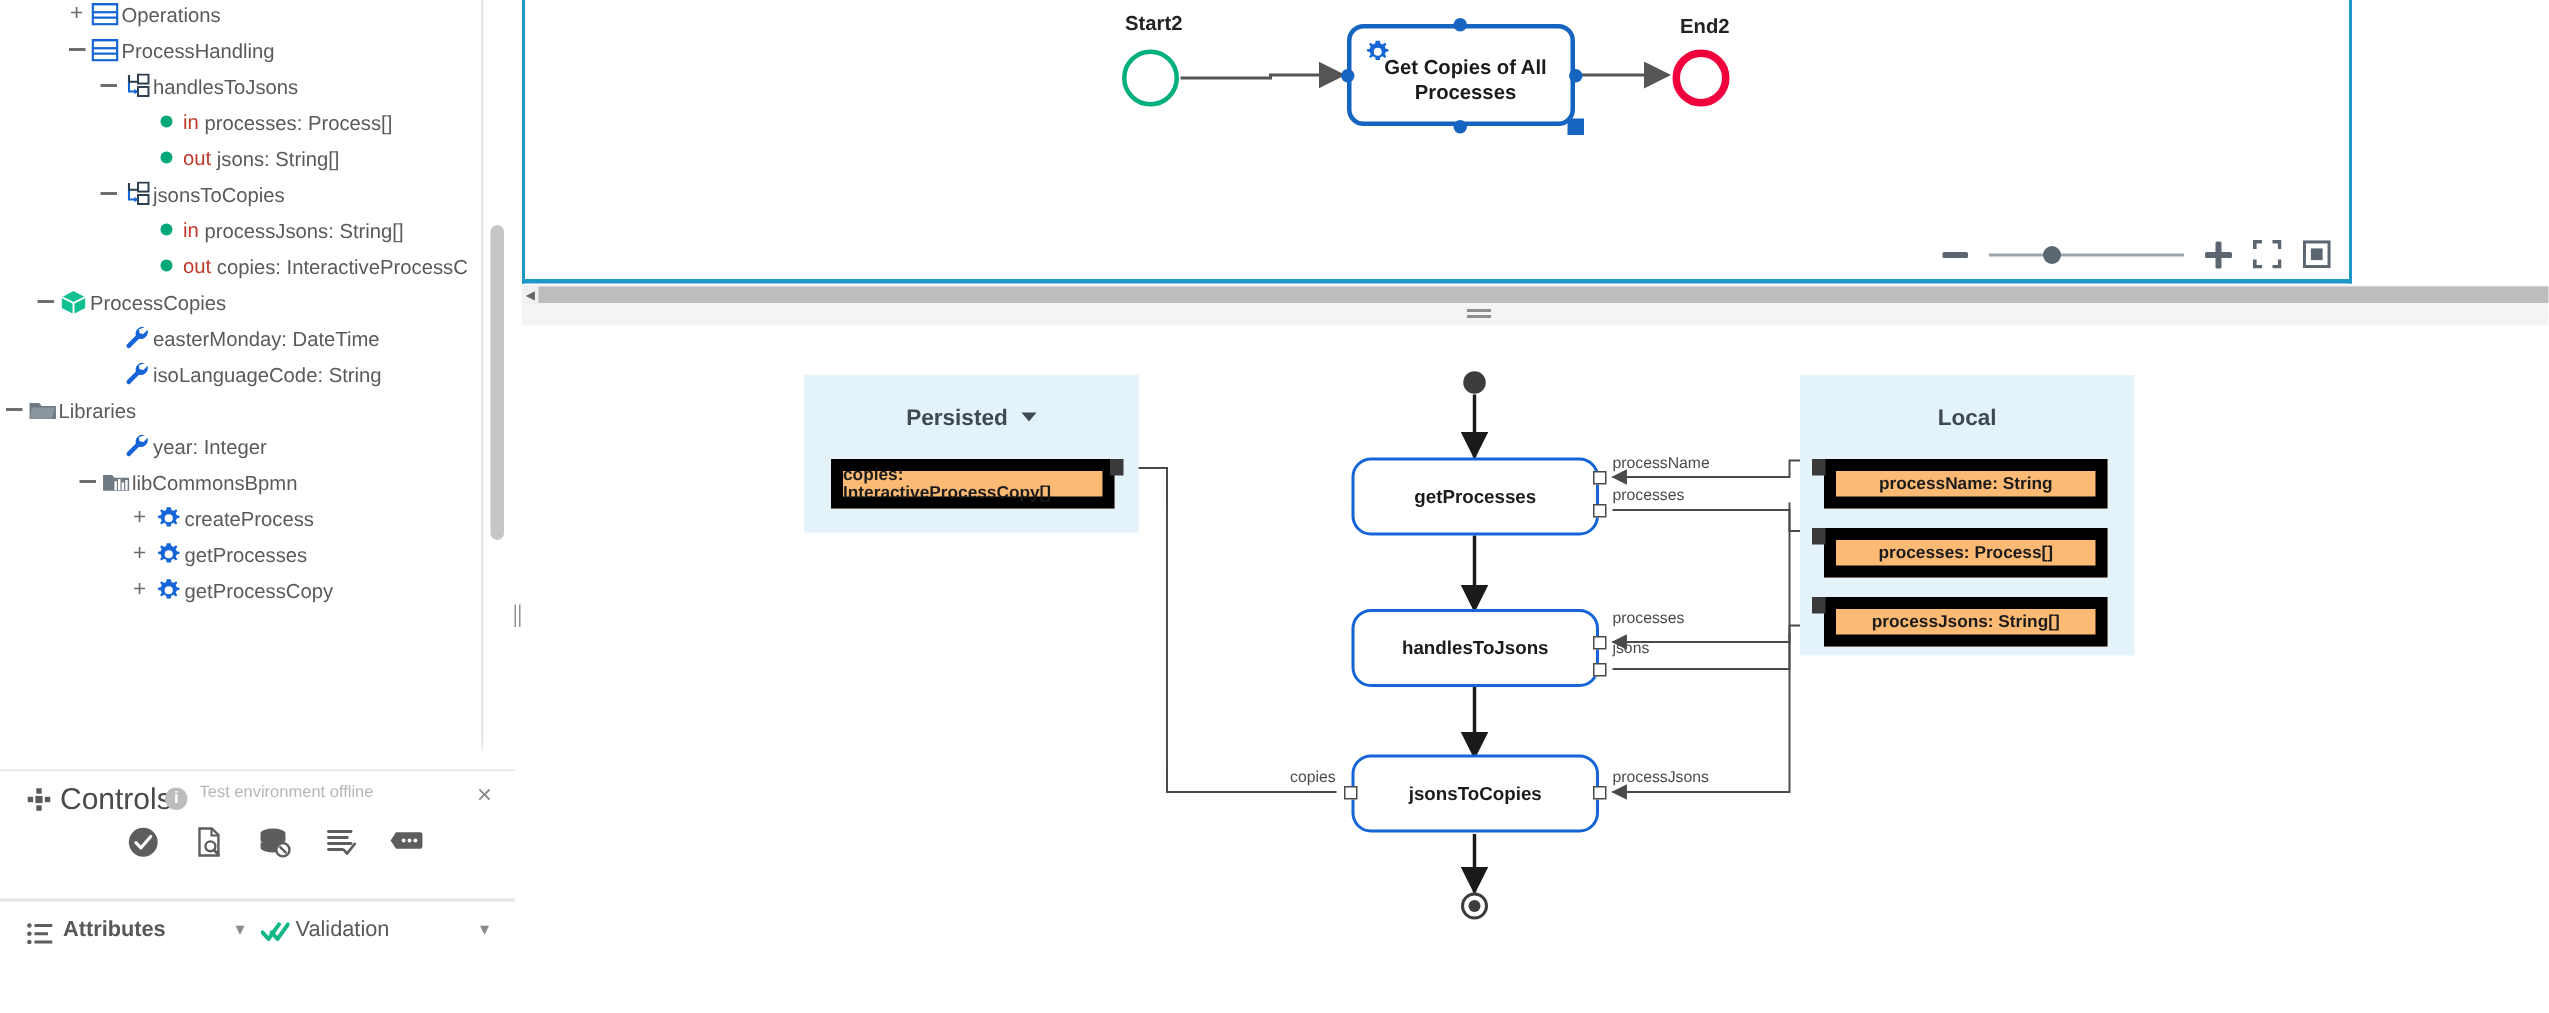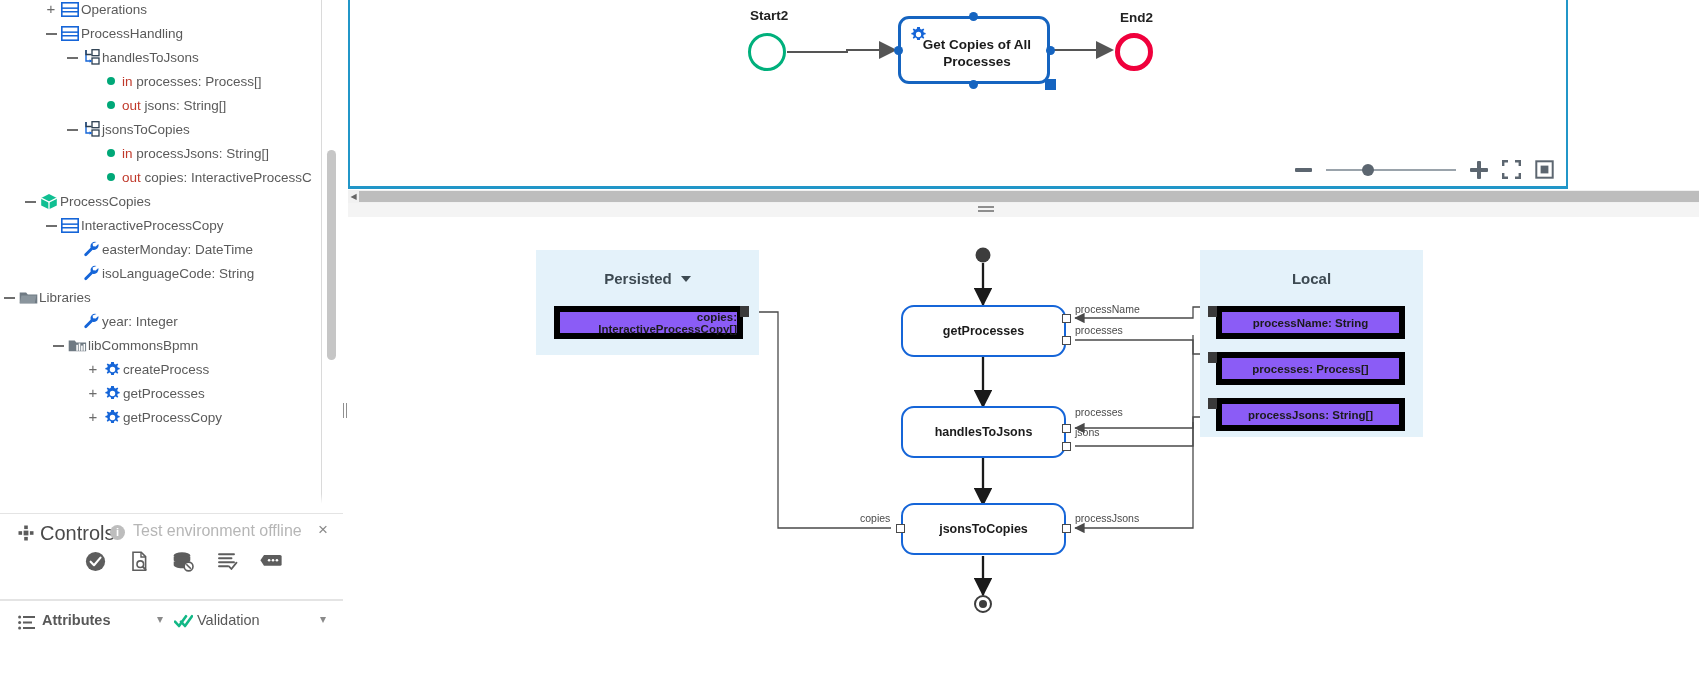--- a/index.html
+++ b/index.html
@@ -44,21 +44,21 @@
   #tree-thumb{position:absolute;left:2px;top:150px;width:9px;height:210px;background:#c6c6c6;border-radius:5px;}
 
   
   #controls-panel{position:absolute;left:0;top:513px;width:343px;height:85px;
       background:#fff;border-top:1px solid #e4e4e4;border-bottom:1px solid #e4e4e4;}
   #controls-head{position:absolute;left:0;top:8px;width:343px;height:22px;}
   #controls-icon{position:absolute;left:18px;top:3px;}
   #controls-title{position:absolute;left:40px;top:0px;font-size:20px;color:#4a4a4a;font-weight:400;}
   #offline-info{position:absolute;left:110px;top:3px;width:15px;height:15px;border-radius:50%;
      background:#bdbdbd;color:#fff;font-size:11px;line-height:15px;text-align:center;font-weight:bold;}
-  #offline-text{position:absolute;left:133px;top:0px;font-size:16px;color:#b6b6b6;text-align:center;}
+  #offline-text{position:absolute;left:133px;top:0px;font-size:11px;color:#b6b6b6;text-align:center;}
   #controls-close{position:absolute;left:318px;top:-2px;font-size:17px;color:#8a8a8a;cursor:pointer;}
   #controls-btns{position:absolute;left:84px;top:36px;display:flex;gap:22px;align-items:center;}
   .cbtn{width:22px;height:22px;display:flex;align-items:center;justify-content:center;cursor:pointer;}
 
   
   #attr-bar{position:absolute;left:0;top:600px;width:343px;height:75px;background:#fff;
      border-top:1px solid #e4e4e4;}
   #attr-icon{position:absolute;left:18px;top:14px;}
   #attr-title{position:absolute;left:42px;top:11px;font-size:14.5px;color:#585858;font-weight:bold;}
   #attr-chev{position:absolute;left:157px;top:11px;font-size:12px;color:#8a8a8a;}
@@ -117,22 +117,22 @@
 
   
   #flow-panel{position:absolute;left:348px;top:217px;width:1351px;height:458px;background:#fff;overflow:hidden;}
 
   .region{position:absolute;background:#e4f2fa;}
   .region-title{position:absolute;width:100%;text-align:center;top:20px;
       font-size:15px;font-weight:bold;color:#3d4a52;}
   .region-chev{display:inline-block;margin-left:9px;border-left:5px solid transparent;
       border-right:5px solid transparent;border-top:6px solid #3d4a52;vertical-align:middle;position:relative;top:-1px;}
 
-  .data-box{position:absolute;background:#8b5cf6;border:6px solid #000000;
-      display:flex;align-items:center;justify-content:center;text-align:right;
+  .data-box{position:absolute;background:#fdba74;border:8px solid #000000;
+      display:flex;align-items:center;justify-content:center;text-align:left;
       font-size:11.5px;font-weight:bold;color:#1b1b1b;box-sizing:border-box;}
   .pin-sq{position:absolute;width:9px;height:11px;background:#3a3a3a;}
 
   .act-box{position:absolute;background:#fff;border:2.5px solid #1565d8;border-radius:13px;
       display:flex;align-items:center;justify-content:center;
       font-size:12.5px;font-weight:bold;color:#1b1b1b;box-sizing:border-box;}
 
   .port{position:absolute;width:9px;height:9px;background:#fff;border:1.4px solid #4a4a4a;box-sizing:border-box;}
   .edge-lbl{position:absolute;font-size:10.5px;color:#4a4a4a;white-space:nowrap;}
 
@@ -173,25 +173,20 @@
                 <path d="M7.6 10.2 L10 12 L7.6 13.8 z" fill="#1565d8"></path>
                 <path d="M4 1 V5.5 H9.6" fill="none" stroke="#2b3e50" stroke-width="1.3"></path>
               </svg></span><span class="tlabel">jsonsToCopies</span></div>
           <div class="tree-row" style="padding-left: 85px;"><span class="tw none"></span><span class="dot" style="margin-left: 6px;"></span><span class="io-in">in </span><span class="tlabel">processJsons: String[]</span></div>
           <div class="tree-row" style="padding-left: 85px;"><span class="tw none"></span><span class="dot" style="margin-left: 6px;"></span><span class="io-out">out </span><span class="tlabel">copies: InteractiveProcessC</span></div>
           <div class="tree-row" style="padding-left: 22px;"><span class="tw minus"></span><span class="ticon"><svg width="18" height="17" viewBox="0 0 18 17">
                 <path d="M9 1 L16.8 5.1 V12.4 L9 16.3 L1.2 12.4 V5.1 Z" fill="#10bf92"></path>
                 <path d="M1.2 5.1 L9 9 L16.8 5.1" fill="none" stroke="#fff" stroke-width="1.3"></path>
                 <path d="M9 9 V16.3" fill="none" stroke="#fff" stroke-width="1.3"></path>
               </svg></span><span class="tlabel">ProcessCopies</span></div>
-          <div class="tree-row" style="padding-left: 43px;"><span class="tw minus"></span><span class="ticon"><svg width="18" height="15" viewBox="0 0 18 15">
-                <rect x="0.8" y="0.8" width="16.4" height="13.4" fill="#fff" stroke="#1565d8" stroke-width="1.6"></rect>
-                <rect x="0.8" y="5.4" width="16.4" height="1.5" fill="#1565d8"></rect>
-                <rect x="0.8" y="9" width="16.4" height="1.5" fill="#1565d8"></rect>
-              </svg></span><span class="tlabel">InteractiveProcessCopy</span></div>
           <div class="tree-row" style="padding-left: 64px;"><span class="tw none"></span><span class="ticon"><svg width="17" height="16" viewBox="0 0 17 16">
                 <path d="M13.5 1.1 a4.6 4.6 0 0 0 -5.9 5.6 L1.6 12.7 a1.5 1.5 0 0 0 2.1 2.1 l6-6 a4.6 4.6 0 0 0 5.6-5.9 L12.7 5.6 10 5.2 9.6 2.5 Z" fill="#1565d8"></path>
               </svg></span><span class="tlabel">easterMonday: DateTime</span></div>
           <div class="tree-row" style="padding-left: 64px;"><span class="tw none"></span><span class="ticon"><svg width="17" height="16" viewBox="0 0 17 16">
                 <path d="M13.5 1.1 a4.6 4.6 0 0 0 -5.9 5.6 L1.6 12.7 a1.5 1.5 0 0 0 2.1 2.1 l6-6 a4.6 4.6 0 0 0 5.6-5.9 L12.7 5.6 10 5.2 9.6 2.5 Z" fill="#1565d8"></path>
               </svg></span><span class="tlabel">isoLanguageCode: String</span></div>
           <div class="tree-row" style="padding-left: 1px;"><span class="tw minus"></span><span class="ticon"><svg width="19" height="15" viewBox="0 0 19 15">
                 <path d="M0.7 2.6 h6.4 l1.7 2 h9.5 v8.8 H0.7 Z" fill="#6f7a83"></path>
                 <path d="M2.4 5.6 h15 l-1.6 7.5 H0.8 Z" fill="#8a959d"></path>
               </svg></span><span class="tlabel">Libraries</span></div>

